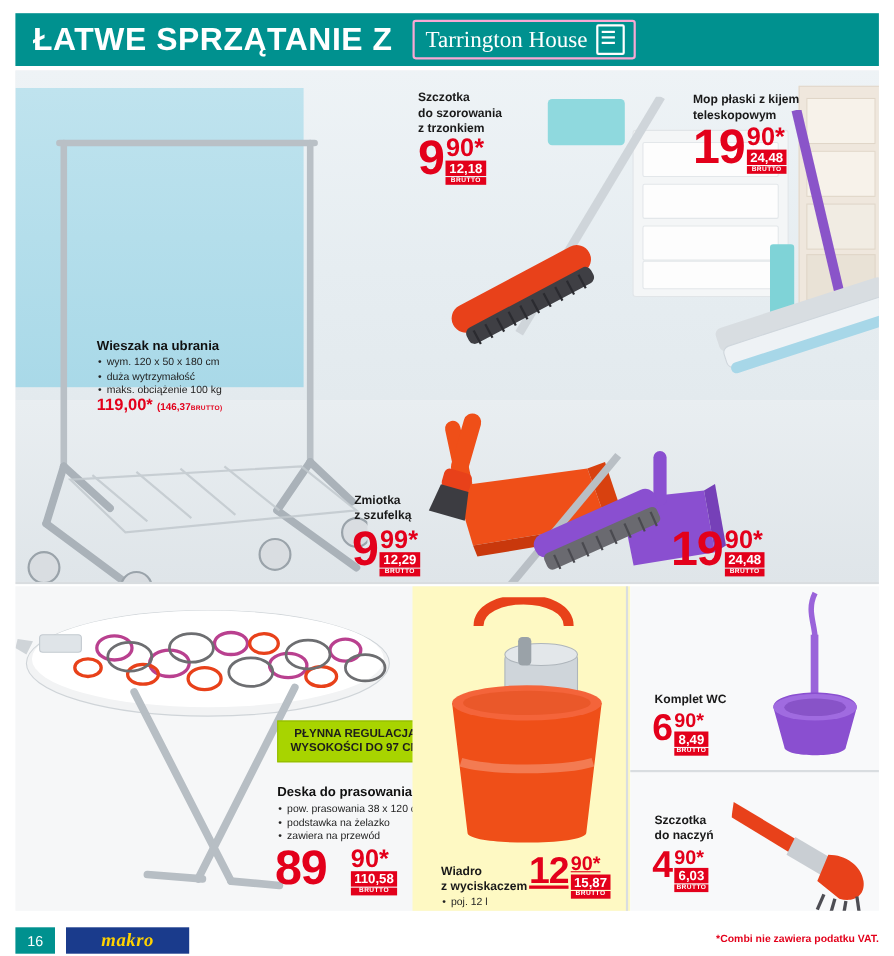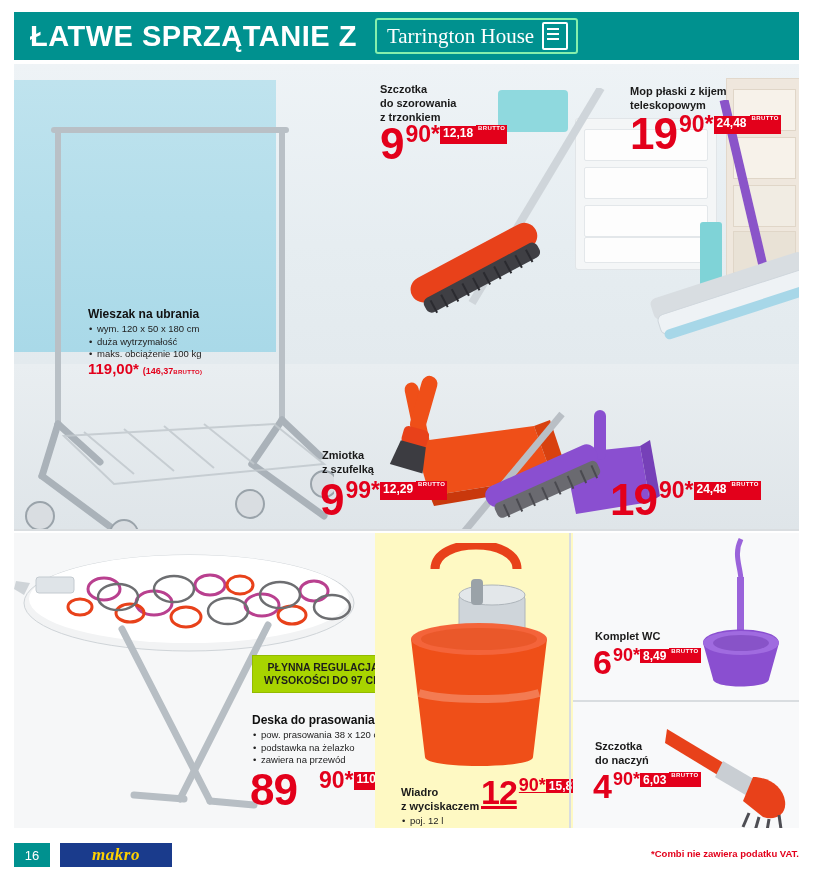--- a/index.html
+++ b/index.html
@@ -16,21 +16,21 @@
   .header{
     position:absolute;left:14px;top:12px;width:785px;height:48px;
     background:#00918f;
     display:flex;align-items:center;
   }
   .header-title{
     color:#ffffff;font-weight:bold;font-size:29px;letter-spacing:.5px;
     margin-left:16px;white-space:nowrap;
   }
   .brand-box{
-    margin-left:18px;border:2px solid #86efac;border-radius:3px;
+    margin-left:18px;border:2px solid #f9a8d4;border-radius:3px;
     height:32px;display:flex;align-items:center;padding:0 8px 0 10px;
   }
   .brand-name{color:#ffffff;font-size:21px;font-family:"Liberation Serif",serif;}
   .brand-icon{
     margin-left:8px;width:22px;height:24px;border:2px solid #ffffff;border-radius:2px;
     position:relative;background:transparent;
   }
   .brand-icon:before{
     content:"";position:absolute;left:3px;top:4px;width:12px;height:2px;background:#fff;
     box-shadow:0 5px 0 #fff, 0 10px 0 #fff;
@@ -50,21 +50,21 @@
   .label b, .label .ttl{font-weight:bold;display:block;}
   .bullets{margin:2px 0 0 0;padding-left:9px;list-style:none;}
   .bullets li{position:relative;font-size:9.5px;line-height:12.5px;color:#222;}
   .bullets li:before{content:"•";position:absolute;left:-8px;top:0;}
 
   .prod-title{font-weight:bold;font-size:12px;color:#111;line-height:14px;}
 
   
   .price{position:absolute;color:#e3001b;font-weight:bold;line-height:1;display:flex;align-items:flex-start;}
   .price .main{font-size:44px;letter-spacing:-1px;}
-  .price .right{display:flex;flex-direction:row;margin-left:2px;margin-top:2px;}
+  .price .right{display:flex;flex-direction:column;margin-left:2px;margin-top:2px;}
   .price .cents{font-size:23px;line-height:20px;}
   .price .netbox{background:#e3001b;color:#fff;font-size:12px;font-weight:bold;
       padding:1px 3px;margin-top:2px;text-align:center;line-height:12px;}
   .price .brutto{background:#e3001b;color:#fff;font-size:6px;letter-spacing:.4px;
       text-align:center;padding:0 2px;margin-top:1px;line-height:7px;}
 
   .price-sm .main{font-size:34px;}
   .price-sm .cents{font-size:18px;line-height:16px;}
 
   .price-inline{position:absolute;color:#e3001b;font-weight:bold;font-size:14px;}

